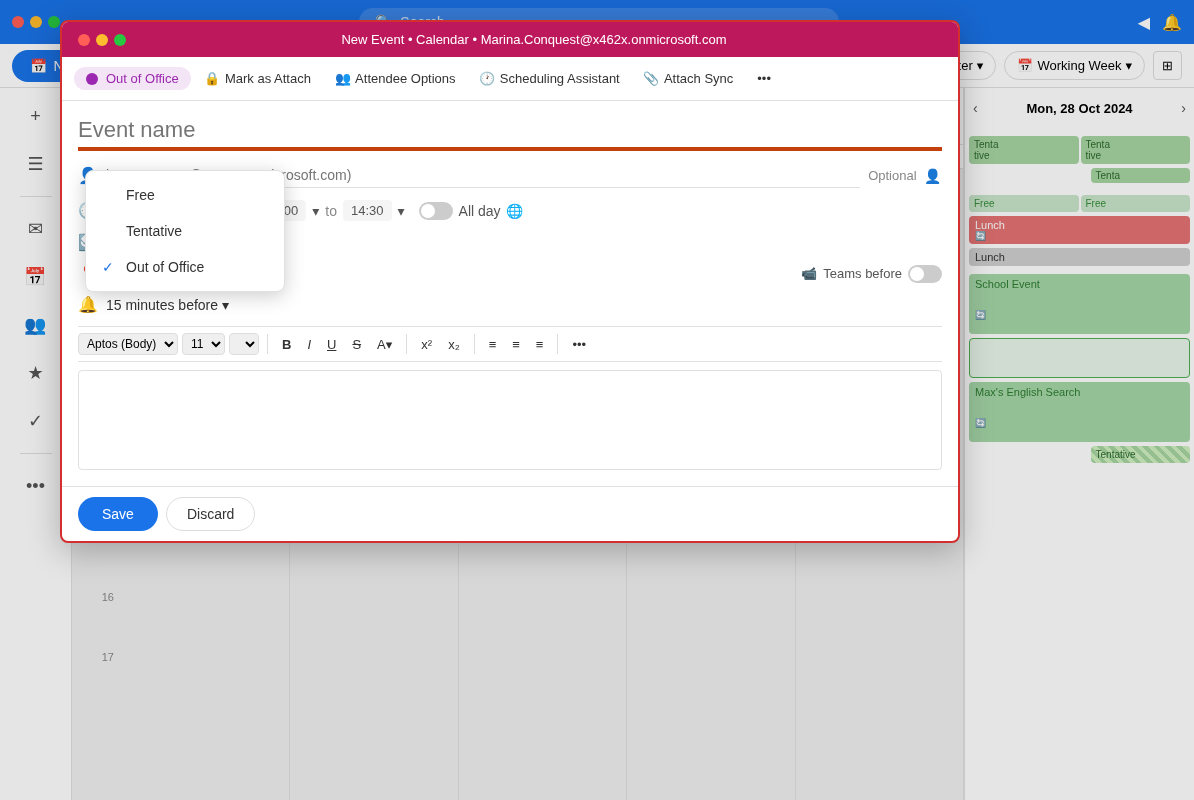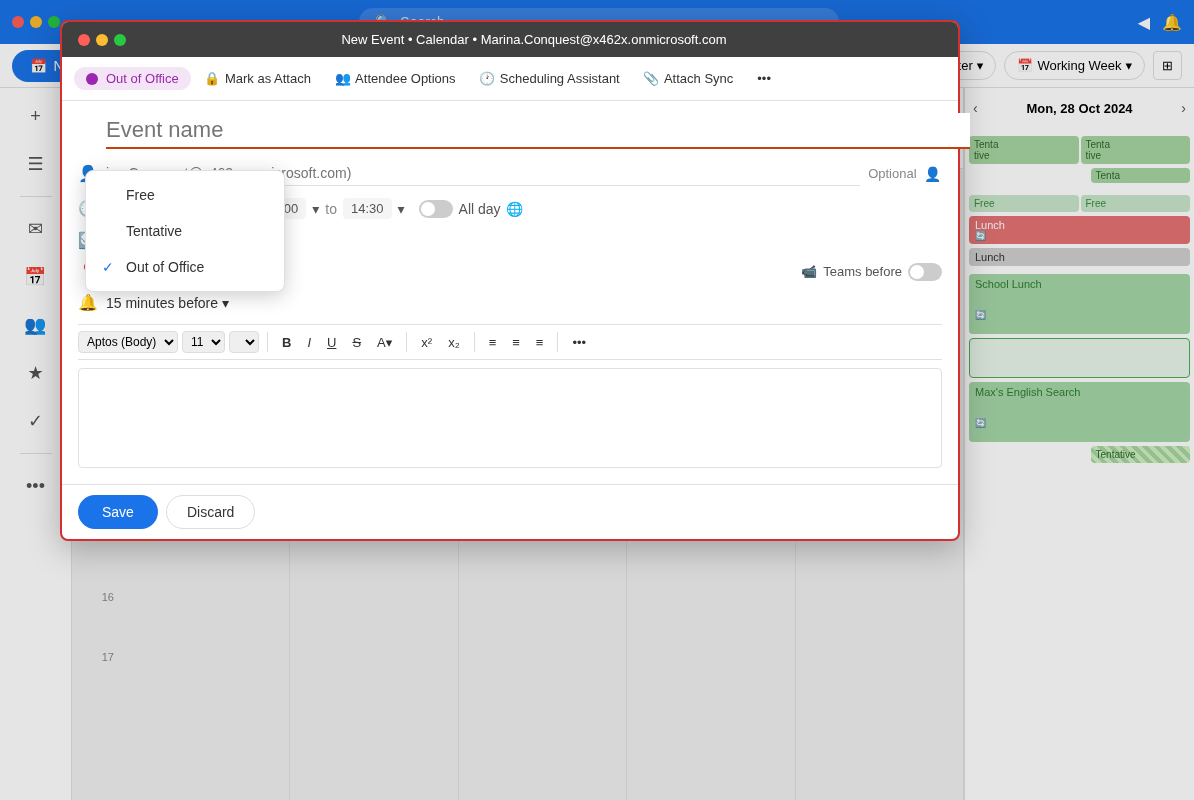--- a/index.html
+++ b/index.html
@@ -72,28 +72,28 @@
     
     .allday-row { display: grid; grid-template-columns: 50px repeat(5, 1fr); border-bottom: 1px solid #e0e0e0; background: white; min-height: 24px; }
     .allday-label { font-size: 10px; color: #888; padding: 4px 4px 4px 0; text-align: right; align-self: center; }
     .allday-cell { border-right: 1px solid #e0e0e0; padding: 2px; }
 
     
     .modal-overlay { position: absolute; top: 0; left: 0; right: 0; bottom: 0; background: rgba(0,0,0,0.1); z-index: 100; }
 
     
     .new-event-modal { position: absolute; top: 20px; left: 60px; width: 900px; background: white; border-radius: 8px; box-shadow: 0 8px 32px rgba(0,0,0,0.25); z-index: 200; border: 2px solid #d32f2f; overflow: visible; }
-    .modal-titlebar { background: #404040; padding: 10px 16px; display: flex; align-items: center; border-radius: 6px 6px 0 0; }
+    .modal-titlebar { background: #be185d; padding: 10px 16px; display: flex; align-items: center; border-radius: 6px 6px 0 0; }
     .modal-traffic { display: flex; gap: 6px; }
     .modal-title { color: white; font-size: 13px; flex: 1; text-align: center; }
     .modal-toolbar { display: flex; align-items: center; padding: 8px 12px; border-bottom: 1px solid #e0e0e0; gap: 4px; flex-wrap: wrap; }
     .modal-btn { background: none; border: none; cursor: pointer; padding: 6px 10px; border-radius: 4px; font-size: 13px; display: flex; align-items: center; gap: 4px; color: #333; }
     .modal-btn.active { color: #9c27b0; background: #f3e5f5; border-radius: 20px; padding: 4px 12px; }
     .modal-body { padding: 12px 16px; }
-    .event-title-input { width: 100%; border: none; border-bottom: 2px solid #c2410c; font-size: 22px; padding: 4px 0; margin-bottom: 12px; outline: none; color: #333; margin-left: 28px; }
+    .event-title-input { width: 100%; border: none; border-bottom: 4px solid #c2410c; font-size: 22px; padding: 4px 0; margin-bottom: 12px; outline: none; color: #333; }
     .event-row { display: flex; align-items: center; gap: 8px; margin-bottom: 12px; color: #555; font-size: 14px; }
     .event-row-icon { width: 20px; text-align: center; color: #888; font-size: 16px; }
     .attendees-input { flex: 1; border: none; border-bottom: 1px solid #e0e0e0; padding: 4px 0; font-size: 14px; color: #999; outline: none; }
     .optional-btn { color: #888; font-size: 13px; cursor: pointer; margin-left: auto; }
     .date-row { display: flex; align-items: center; gap: 6px; flex-wrap: wrap; }
     .date-pill { background: #f5f5f5; border-radius: 4px; padding: 3px 8px; font-size: 13px; cursor: pointer; }
     .time-sep { color: #888; }
     .allday-toggle { display: flex; align-items: center; gap: 6px; margin-left: 8px; }
     .toggle { width: 34px; height: 18px; background: #ccc; border-radius: 9px; cursor: pointer; position: relative; }
     .toggle-knob { position: absolute; width: 14px; height: 14px; background: white; border-radius: 50%; top: 2px; left: 2px; transition: left 0.2s; }
@@ -341,21 +341,21 @@
       <div style="background:#e57373; color:white; border-radius:4px; padding:3px 6px; font-size:11px; margin-bottom:4px;">
         <div>Lunch</div>
         <div style="font-size:9px;">🔄</div>
       </div>
 
       <div style="background:#d0d0d0; color:#333; border-radius:4px; padding:3px 6px; font-size:11px; margin-bottom:8px;">
         <div>Lunch</div>
       </div>
 
       <div style="background:#a5d6a7; color:#2e7d32; border-radius:4px; padding:4px 6px; font-size:11px; margin-bottom:4px; min-height:60px;">
-        <div>School Lunch</div>
+        <div>School Event</div>
         <div style="font-size:9px; margin-top:20px;">🔄</div>
       </div>
 
       <div style="height:40px; background:#e8f5e9; border:1px solid #4caf50; border-radius:4px; margin-bottom:4px;"></div>
 
       <div style="background:#a5d6a7; color:#2e7d32; border-radius:4px; padding:4px 6px; font-size:11px; margin-bottom:4px; min-height:60px;">
         <div>Max's English Search</div>
         <div style="font-size:9px; margin-top:20px;">🔄</div>
       </div>
 

